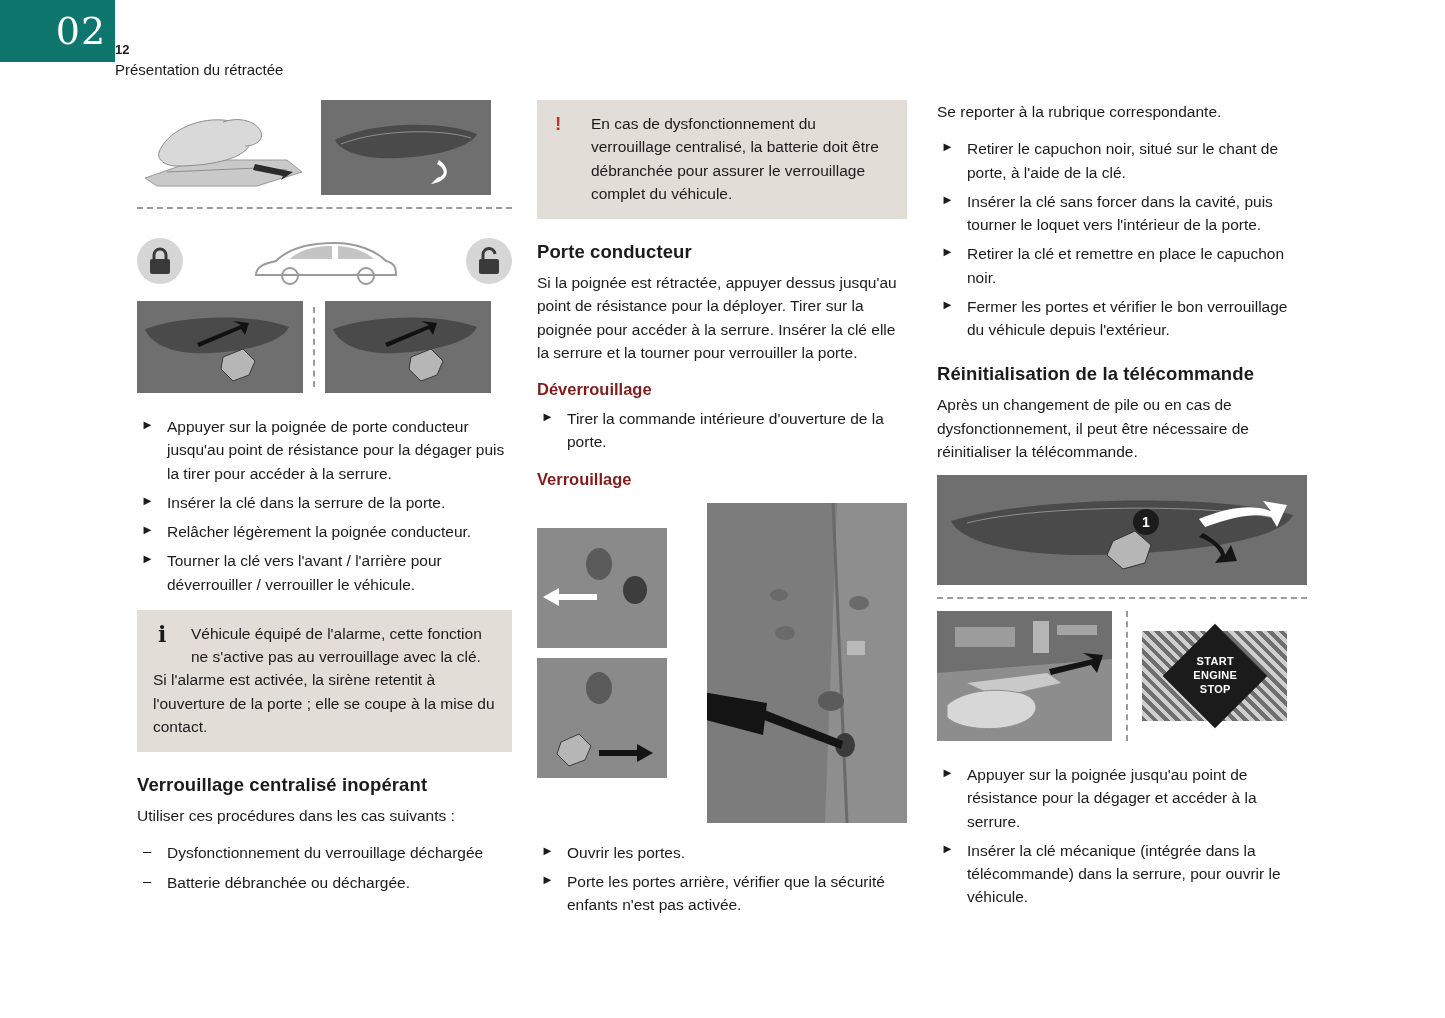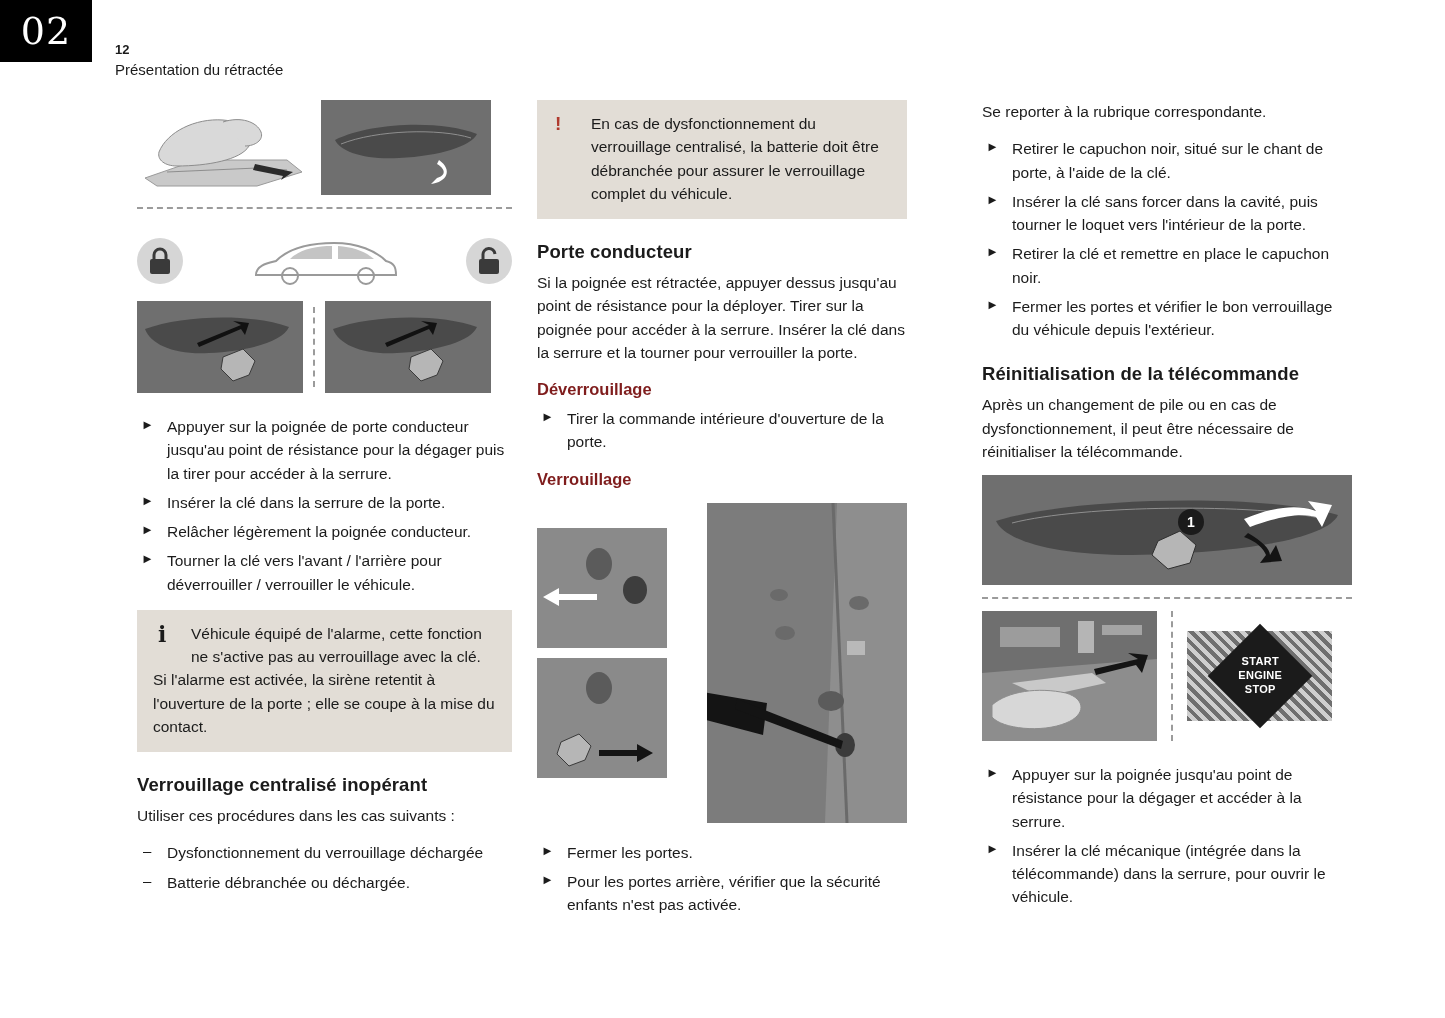--- a/index.html
+++ b/index.html
@@ -6,40 +6,40 @@
   body{
     width:1445px;height:1018px;
     background:#ffffff;
     font-family:"Liberation Sans", sans-serif;
     color:#1b1b1b;
     position:relative;
     overflow:hidden;
   }
   
   .chapter-tab{
-    position:absolute;left:0;top:0;width:92px;height:62px;
-    background:#000000;color:#ffffff;
+    position:absolute;left:0;top:0;width:68px;height:62px;
+    background:#0f766e;color:#ffffff;
     display:flex;align-items:center;justify-content:center;
     font-family:"DejaVu Serif", serif;
-    font-size:38px;letter-spacing:1px;
+    font-size:38px;letter-spacing:1px;padding-left:47px;
   }
   .page-header{
     position:absolute;left:115px;top:42px;
   }
   .page-number{
     font-size:13px;font-weight:bold;color:#1b1b1b;line-height:1.2;
   }
   .page-title{
     font-size:15px;color:#1b1b1b;margin-top:3px;line-height:1.2;
   }
   
   .col{position:absolute;top:100px;}
   .col-1{left:137px;width:375px;}
   .col-2{left:537px;width:370px;}
-  .col-3{left:982px;width:370px;}
+  .col-3{left:937px;width:370px;}
 
   p{margin:0;}
   .para{font-size:15.5px;line-height:1.5;margin-bottom:2px;}
   h2.sec{
     font-size:18.5px;font-weight:bold;margin:22px 0 8px 0;
     letter-spacing:.1px;
   }
   h3.sub{
     font-size:16.5px;font-weight:bold;margin:16px 0 8px 0;
   }
@@ -227,21 +227,21 @@
 </div>
 
 <div class="col col-2">
 
   <div class="callout" style="margin-top:0;">
     <span class="glyph">!</span>
     <span class="first">En cas de dysfonctionnement du verrouillage centralisé, la batterie doit être débranchée pour assurer le verrouillage complet du véhicule.</span>
   </div>
 
   <h2 class="sec">Porte conducteur</h2>
-  <p class="para">Si la poignée est rétractée, appuyer dessus jusqu'au point de résistance pour la déployer. Tirer sur la poignée pour accéder à la serrure. Insérer la clé dans la serrure et la tourner pour verrouiller la porte.</p>
+  <p class="para">Si la poignée est rétractée, appuyer dessus jusqu'au point de résistance pour la déployer. Tirer sur la poignée pour accéder à la serrure. Insérer la clé elle la serrure et la tourner pour verrouiller la porte.</p>
 
   <h3 class="sub grey">Déverrouillage</h3>
 
   <ul>
     <li><span class="mark">►</span><span>Tirer la commande intérieure d'ouverture de la porte.</span></li>
   </ul>
 
   <h3 class="sub grey">Verrouillage</h3>
 
   <div class="fig-lock-col2">
@@ -272,22 +272,22 @@
       <svg width="130" height="120" viewBox="0 0 130 120">
         <rect width="130" height="120" fill="#8a8a8a"></rect>
         <ellipse cx="62" cy="30" rx="13" ry="16" fill="#5b5b5b"></ellipse>
         <path d="M24 84 L42 76 L54 88 L48 102 L32 108 L20 96 Z" fill="#b6b6b6" stroke="#3a3a3a"></path>
         <path d="M62 92 L100 92 L100 86 L116 95 L100 104 L100 98 L62 98 Z" fill="#141414"></path>
       </svg>
     </div>
   </div>
 
   <ul style="margin-top:18px;">
-    <li><span class="mark">►</span><span>Fermer les portes.</span></li>
-    <li><span class="mark">►</span><span>Pour les portes arrière, vérifier que la sécurité enfants n'est pas activée.</span></li>
+    <li><span class="mark">►</span><span>Ouvrir les portes.</span></li>
+    <li><span class="mark">►</span><span>Porte les portes arrière, vérifier que la sécurité enfants n'est pas activée.</span></li>
   </ul>
 </div>
 
 <div class="col col-3">
 
   <p class="para" style="margin-bottom:14px;">Se reporter à la rubrique correspondante.</p>
 
   <ul>
     <li>
       <span class="mark">►</span>

